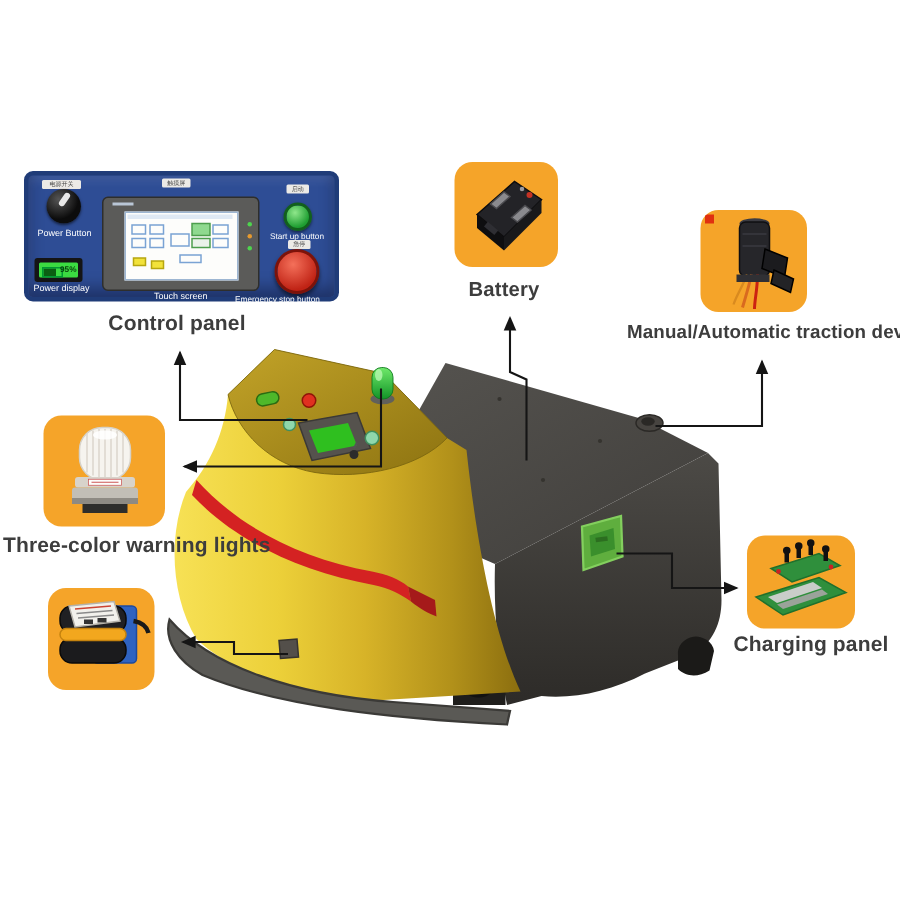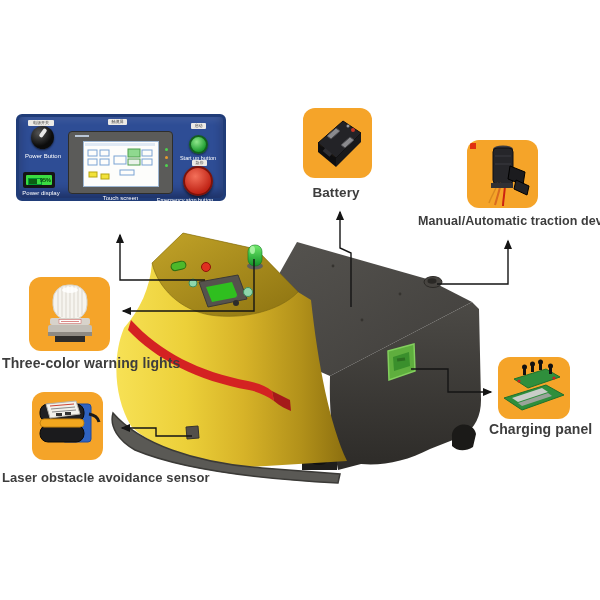--- a/index.html
+++ b/index.html
@@ -261,21 +261,20 @@
       <polygon points="14,12 44,9 48,22 18,26" fill="#f2f1ec" stroke="#b5b2aa"></polygon>
       <g stroke-width="1">
         <line x1="18" y1="14" x2="42" y2="12" stroke="#cc4433"></line>
         <line x1="19" y1="17" x2="43" y2="15" stroke="#8a8a8a"></line>
         <line x1="20" y1="20" x2="44" y2="18" stroke="#8a8a8a"></line>
         <rect x="24" y="21" width="6" height="3" fill="#333"></rect>
         <rect x="33" y="20" width="6" height="3" fill="#333"></rect>
       </g>
     </svg>
   </div>
-  <div class="diag-label" style="left:2px;top:470px;font-size:13px;">Laser obstacle avoidance sensor</div>
 
   <div class="callout-card" style="left:498px;top:357px;width:72px;height:62px;">
     <svg width="72" height="62" viewBox="0 0 72 62">
       <polygon points="6,41 48,28 66,38 24,53" fill="#2f8f3c" stroke="#20702c"></polygon>
       <polygon points="14,41 44,31 50,35 20,45" fill="#c9cdc9"></polygon>
       <polygon points="20,46 50,36 54,39 24,49" fill="#9aa39a"></polygon>
       <polygon points="16,22 48,12 62,20 30,31" fill="#2f8f3c" stroke="#20702c"></polygon>
       <g fill="#111">
         <rect x="25" y="10" width="3" height="8"></rect>
           <circle cx="26.5" cy="10" r="2.5"></circle>
@@ -285,14 +284,15 @@
           <circle cx="42.5" cy="5" r="2.5"></circle>
         <rect x="51" y="9" width="3" height="8"></rect>
           <circle cx="52.5" cy="9" r="2.5"></circle>
       </g>
       <circle cx="21" cy="24" r="1.6" fill="#cc2222"></circle>
         <circle cx="56" cy="21" r="1.6" fill="#cc2222"></circle>
     </svg>
   </div>
   <div class="diag-label center" style="left:489px;top:421px;width:90px;font-size:14px;">Charging panel</div>
 
+  <div class="diag-label center" style="left:48px;top:207px;width:140px;font-size:14px;">Control panel</div>
 
 </div>
 
 </body></html>

